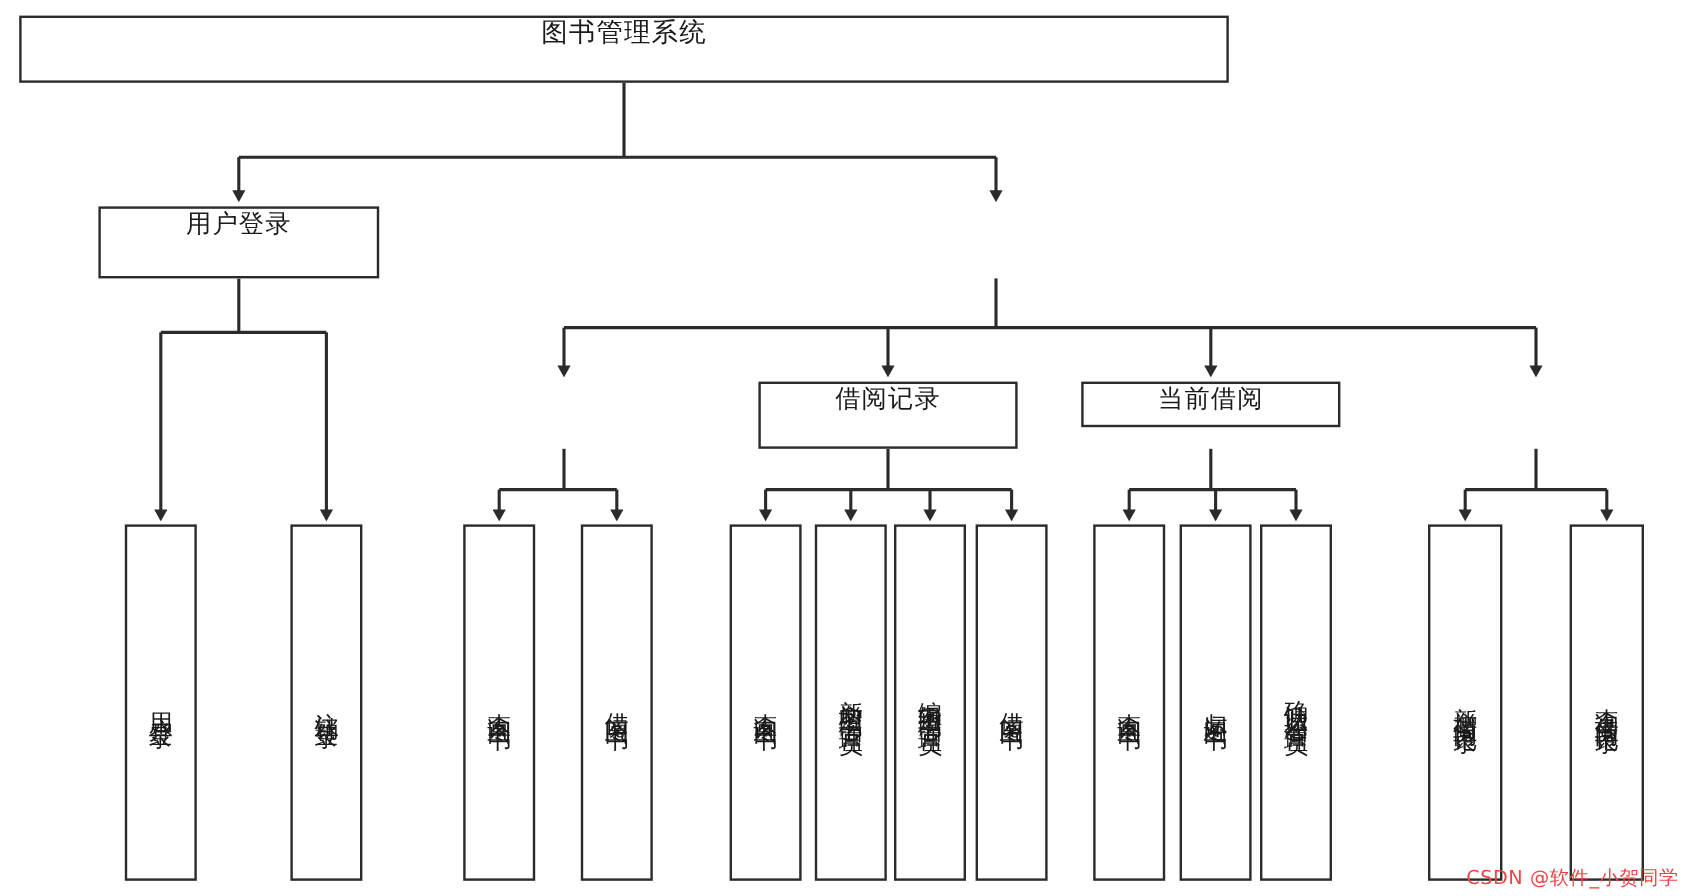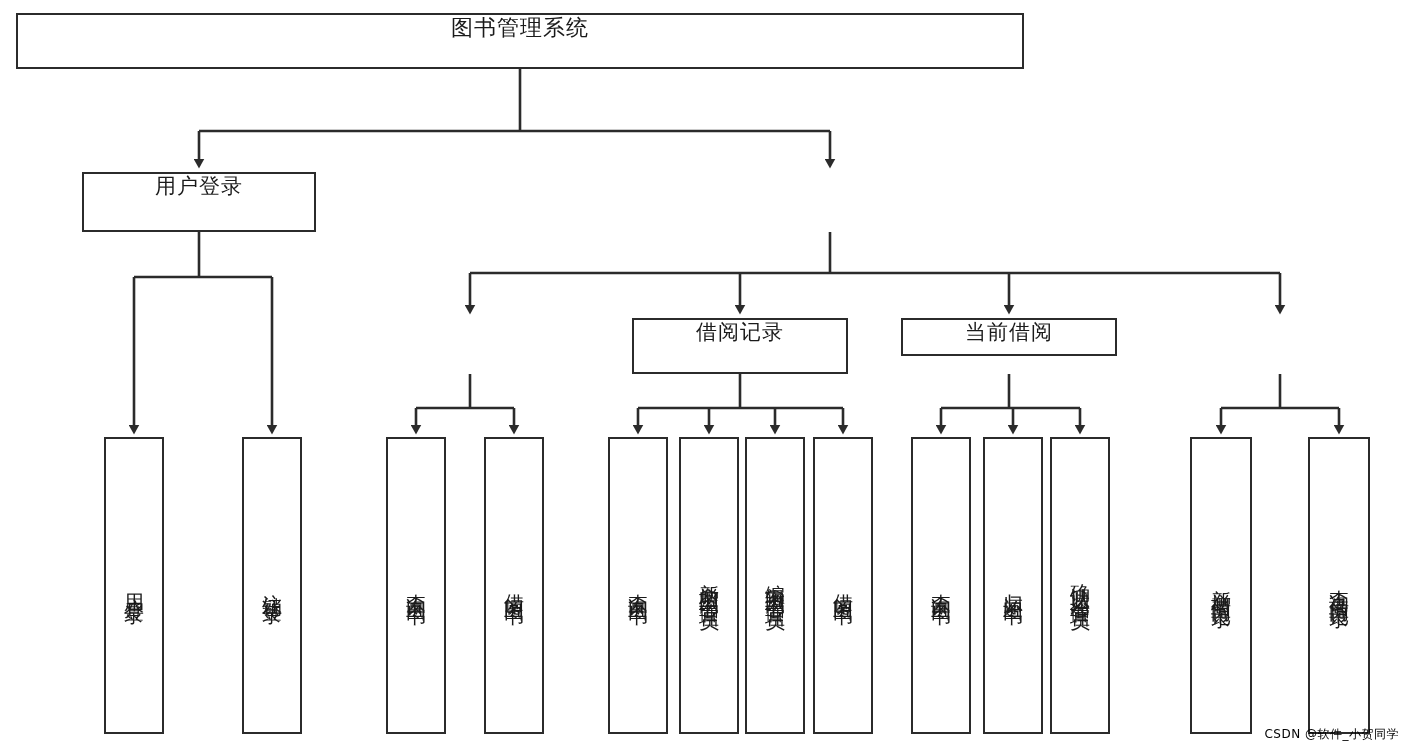--- a/index.html
+++ b/index.html
@@ -7,21 +7,21 @@
   #stage{position:relative;width:1405px;height:747px;background:#ffffff;overflow:hidden;}
   svg#wires{position:absolute;left:0;top:0;width:1405px;height:747px;pointer-events:none;}
   .node{position:absolute;box-sizing:border-box;background:#ffffff;border:2.5px solid #2b2b2b;
         display:flex;align-items:flex-start;justify-content:center;color:#1a1a1a;}
   .node .lbl{display:block;line-height:1.15;white-space:pre;}
   .h-node .lbl{font-size:21px;letter-spacing:1px;}
   .title-node .lbl{font-size:22px;letter-spacing:1px;}
   .v-node{align-items:center;justify-content:center;}
   .v-node .lbl{writing-mode:vertical-rl;text-orientation:upright;font-size:20px;
                letter-spacing:4px;line-height:1.25;text-align:center;}
-  .watermark{position:absolute;right:6px;bottom:4px;font-size:12px;color:#000000;
+  .watermark{position:absolute;right:6px;bottom:4px;font-size:16px;color:#ef4444;
              letter-spacing:.5px;white-space:nowrap;}
 </style>
 </head>
 <body>
 
 <div id="stage">
 
   <svg id="wires" viewBox="0 0 1405 747">
     <defs>
       <marker id="arw" markerWidth="10" markerHeight="11" refX="1.5" refY="5.5" orient="auto" markerUnits="userSpaceOnUse">

